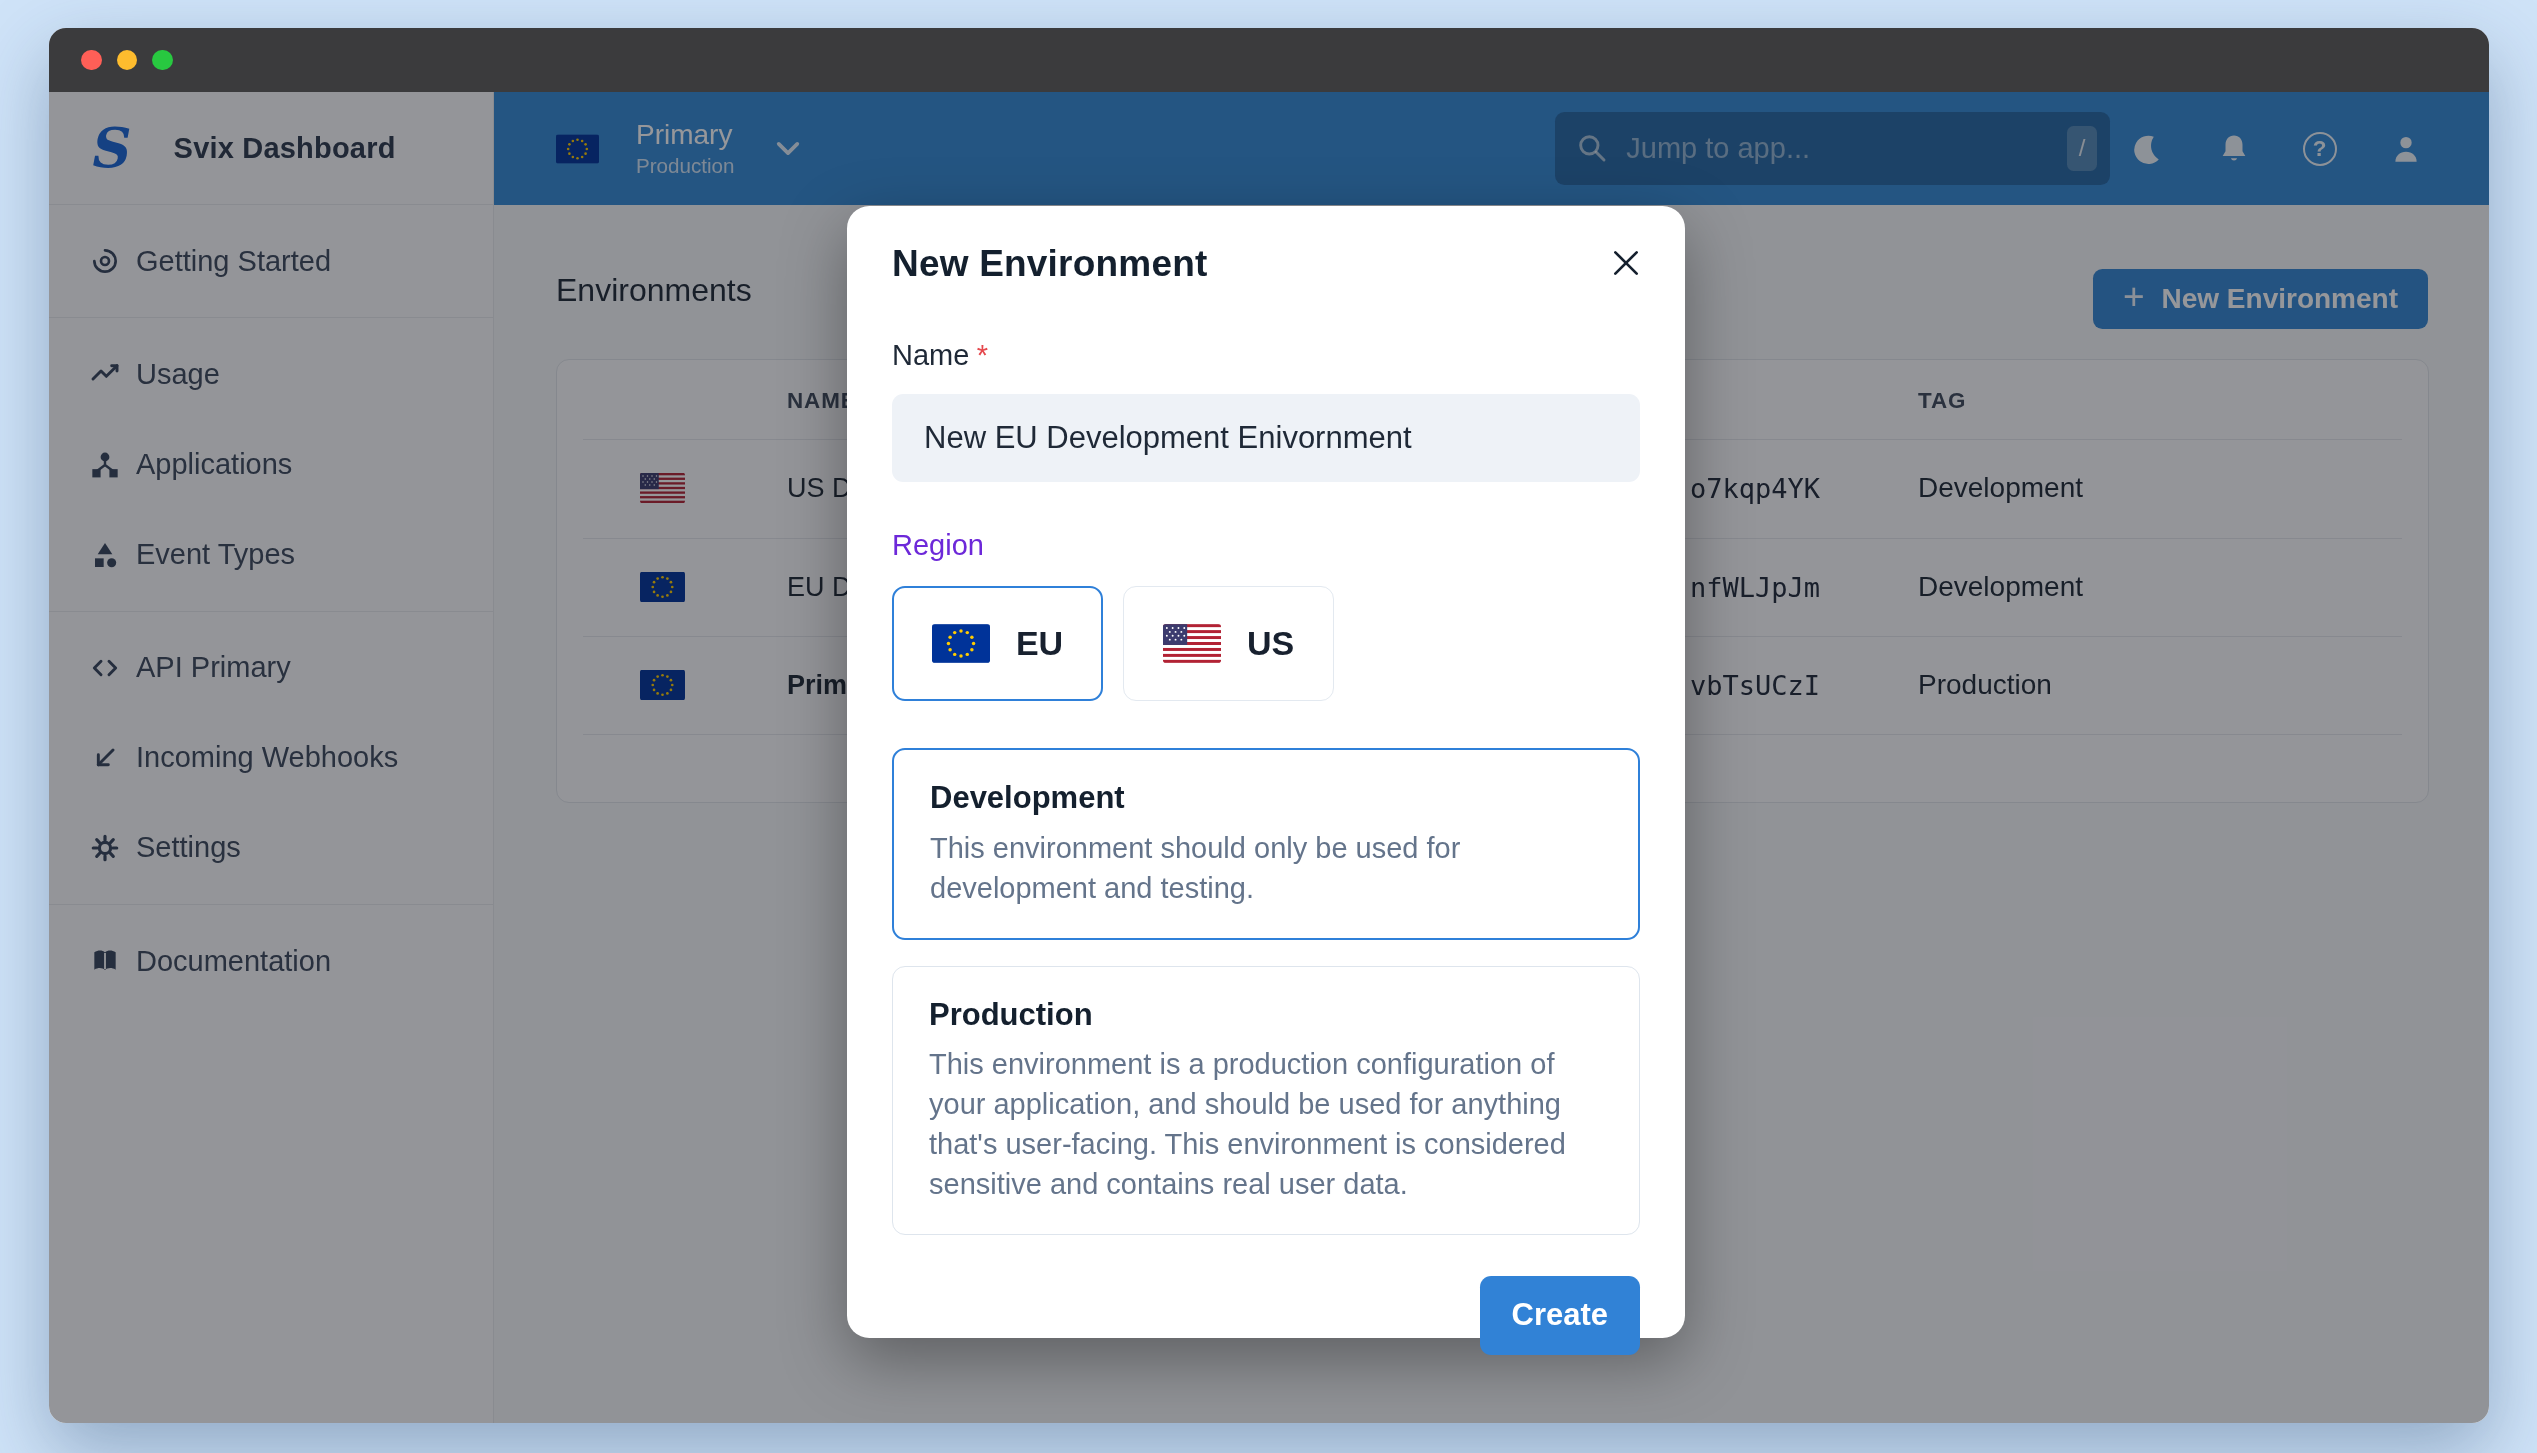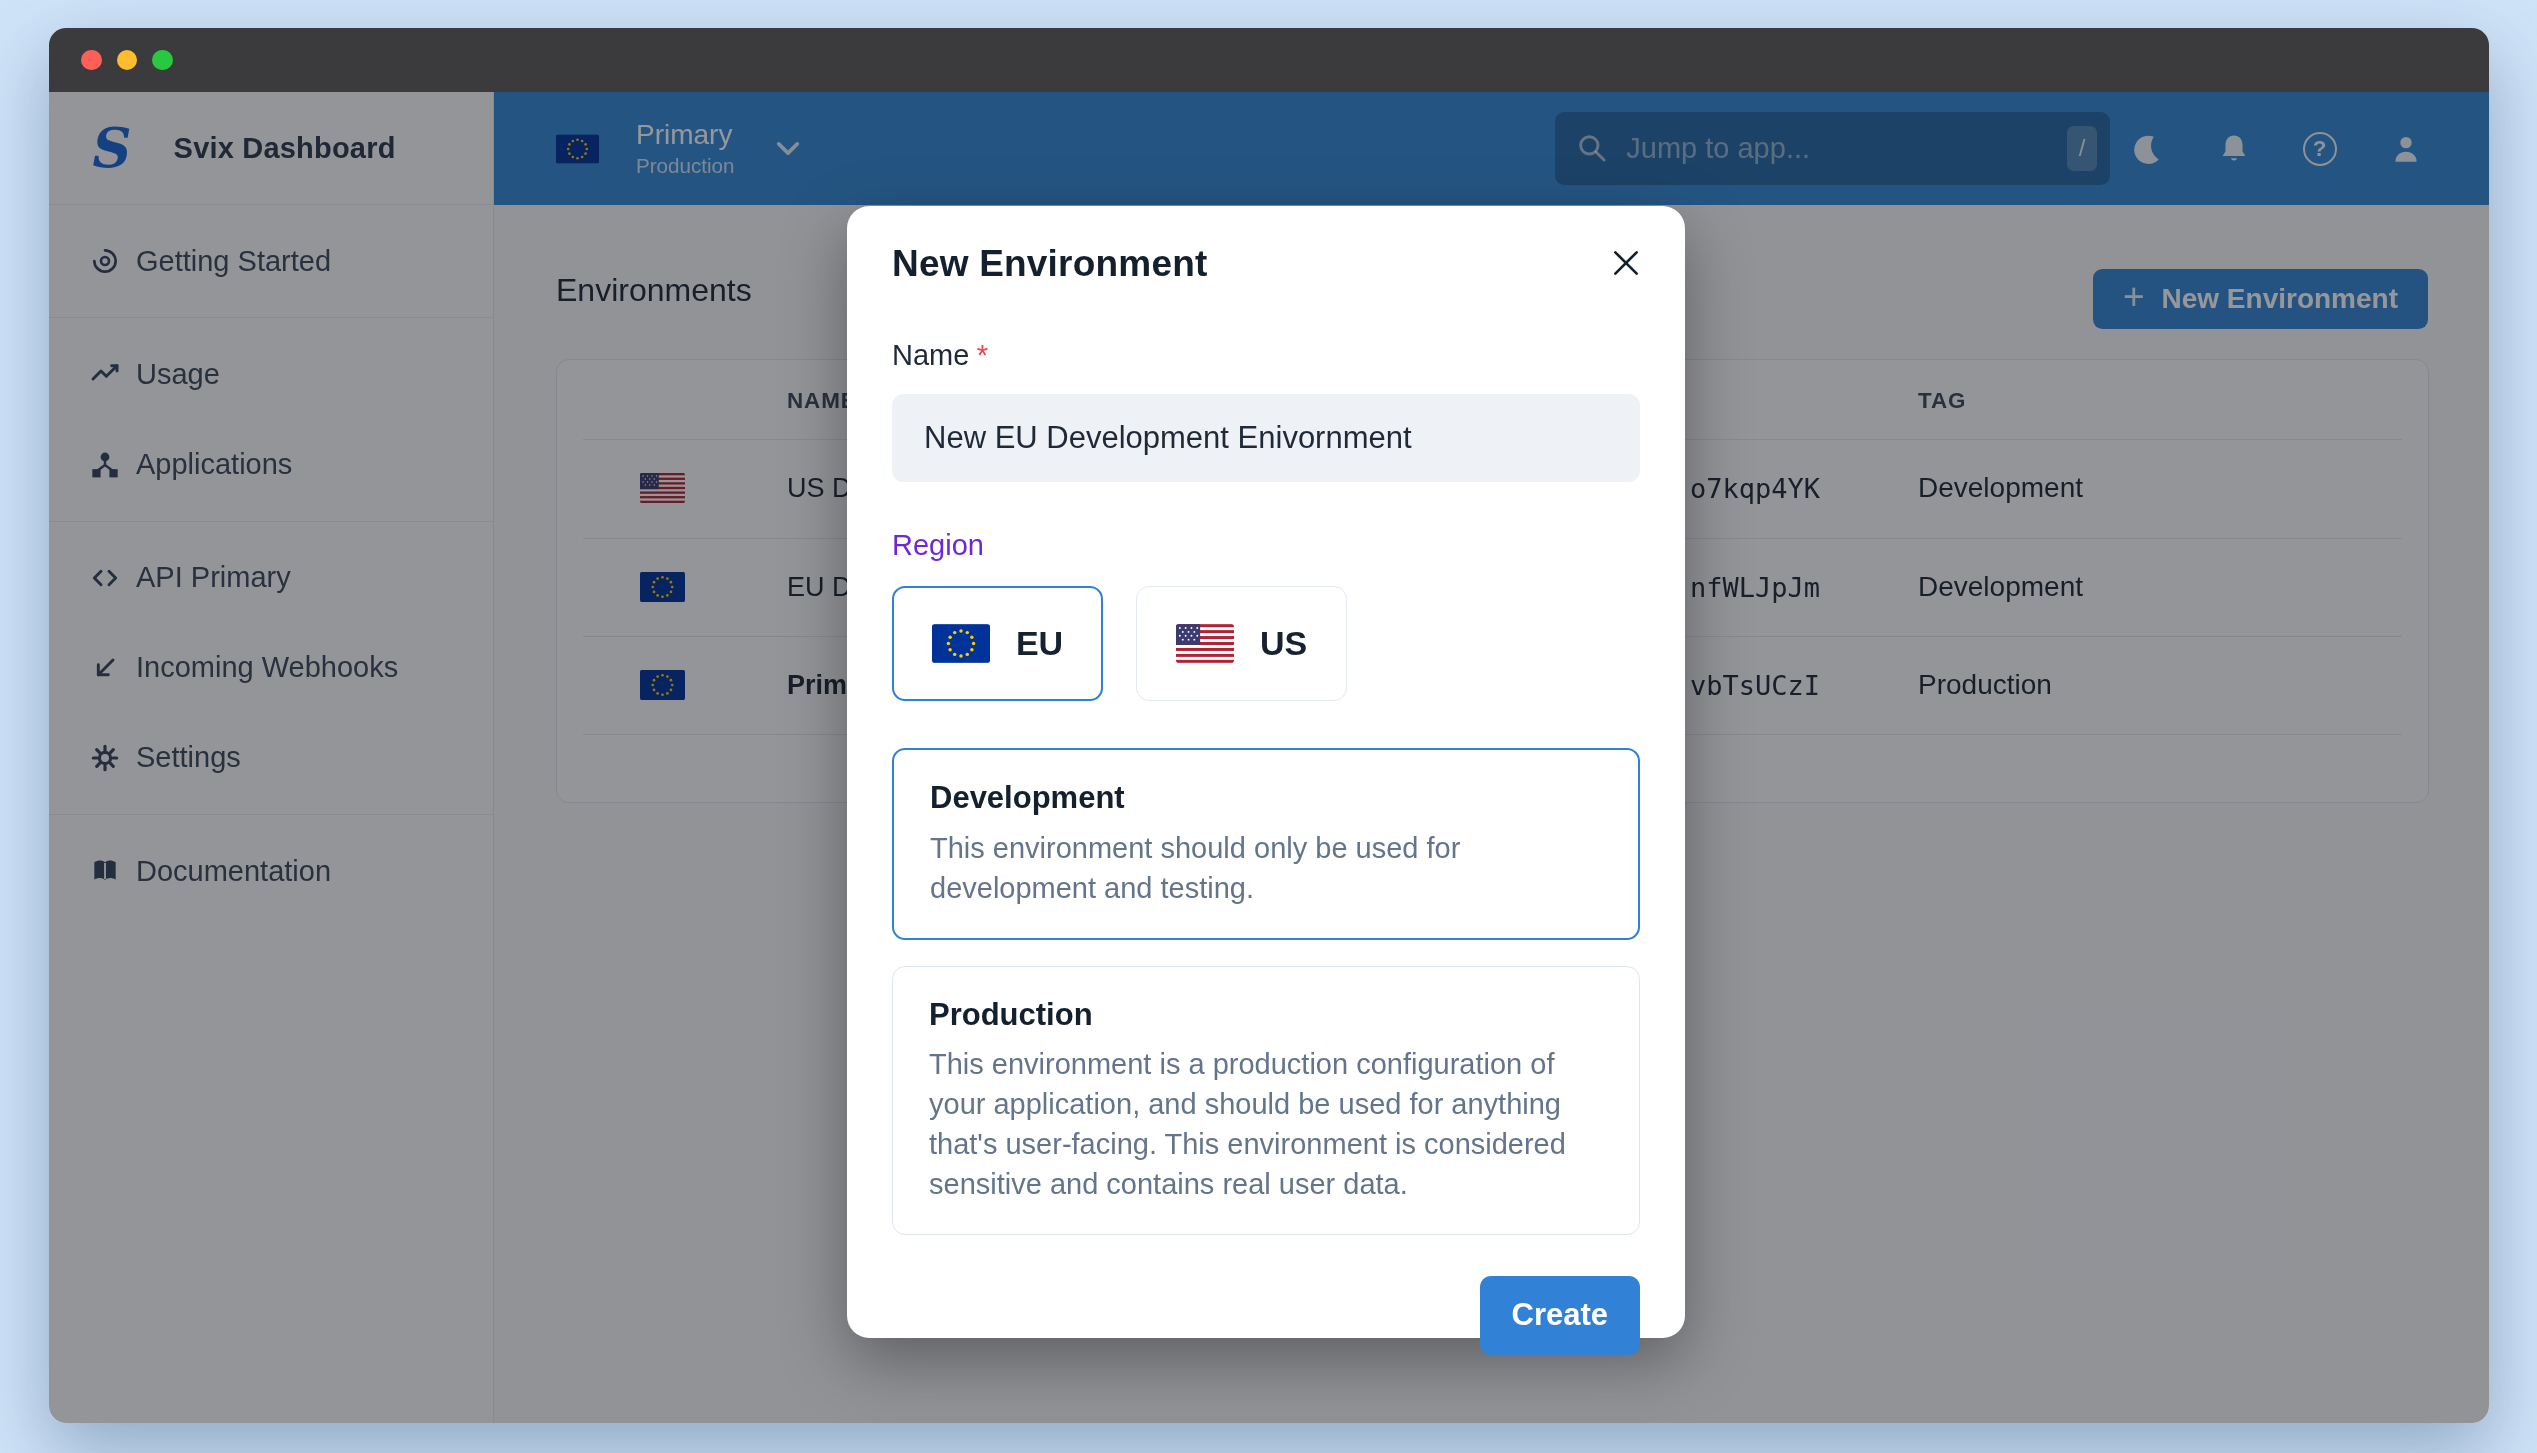--- a/index.html
+++ b/index.html
@@ -77,21 +77,21 @@
   .modal { position:absolute; left:798px; top:178px; width:838px; height:1132px; background:#FFF;
            border-radius:22.4px; z-index:10; padding:37px 45px 0 45px; box-shadow:0 22.4px 65px rgba(0,0,0,.35); }
   .modal h2 { font-size:37px; font-weight:700; color:#14202E; letter-spacing:0.2px; }
   .close-x { position:absolute; top:39px; right:41px; width:36px; height:36px; display:flex;
              align-items:center; justify-content:center; color:#15202e; cursor:pointer; }
   .field-label { margin-top:54px; font-size:29px; color:#1F2937; }
   .req { color:#E5484D; margin-left:7.5px; }
   .name-input { margin-top:22.4px; width:100%; height:88px; border:none; outline:none; border-radius:11.2px;
                 background:#EEF2F7; font-size:31px; color:#1F2937; padding:0 32px; font-family:inherit; }
   .region-label { margin-top:47px; font-size:29px; color:#6d28d9; }
-  .region-row { margin-top:24px; display:flex; gap:33px; }
+  .region-row { margin-top:24px; display:flex; gap:20px; }
   .region-btn { width:211px; height:115px; border-radius:13px; background:#FFF; display:flex; align-items:center;
                 justify-content:center; gap:26px; cursor:pointer; }
   .region-btn.selected { border:2.8px solid #2F80D9; }
   .region-btn.unselected { border:1.9px solid #E3E9F0; }
   .region-code { font-size:34px; font-weight:700; color:#18212F; }
   .env-card { margin-top:47px; border-radius:13px; padding:30px 36px; background:#FFF; cursor:pointer; }
   .env-card.selected { border:2.8px solid #2F80D9; }
   .env-card.unselected { border:1.9px solid #DEE5ED; margin-top:26px; }
   .env-card .etitle { font-size:31px; font-weight:700; color:#14202E; }
   .env-card .edesc { margin-top:11.2px; font-size:29px; line-height:1.38; color:#64748B; }
@@ -147,20 +147,30 @@
         <div class="nav-item">
           <span class="nicon">
             <svg width="32" height="32" viewBox="0 0 24 24" fill="currentColor" stroke="currentColor" stroke-width="1.8">
               <circle cx="12" cy="6" r="2.4"></circle>
                 <rect x="3.4" y="16" width="4.4" height="4.4"></rect>
                 <rect x="16.2" y="16" width="4.4" height="4.4"></rect>
               <path d="M12 8 v4 M12 12 L6 16.5 M12 12 L18 16.5" fill="none"></path>
             </svg>
           </span>
           <span class="nlabel">Applications</span>
+        </div>
+        <div class="nav-item">
+          <span class="nicon">
+            <svg width="32" height="32" viewBox="0 0 24 24" fill="currentColor">
+              <polygon points="12,3 17.5,11.5 6.5,11.5"></polygon>
+                <rect x="4.5" y="14.5" width="6.5" height="6.5"></rect>
+                <circle cx="17" cy="17.8" r="3.4"></circle>
+            </svg>
+          </span>
+          <span class="nlabel">Event Types</span>
         </div>
       </div>
 
       <div class="nav-section">
         <div class="nav-item">
           <span class="nicon">
             <svg width="32" height="32" viewBox="0 0 24 24" fill="none" stroke="currentColor" stroke-width="2.2" stroke-linecap="round" stroke-linejoin="round">
               <polyline points="9,7 4,12 9,17"></polyline>
                 <polyline points="15,7 20,12 15,17"></polyline>
             </svg>

